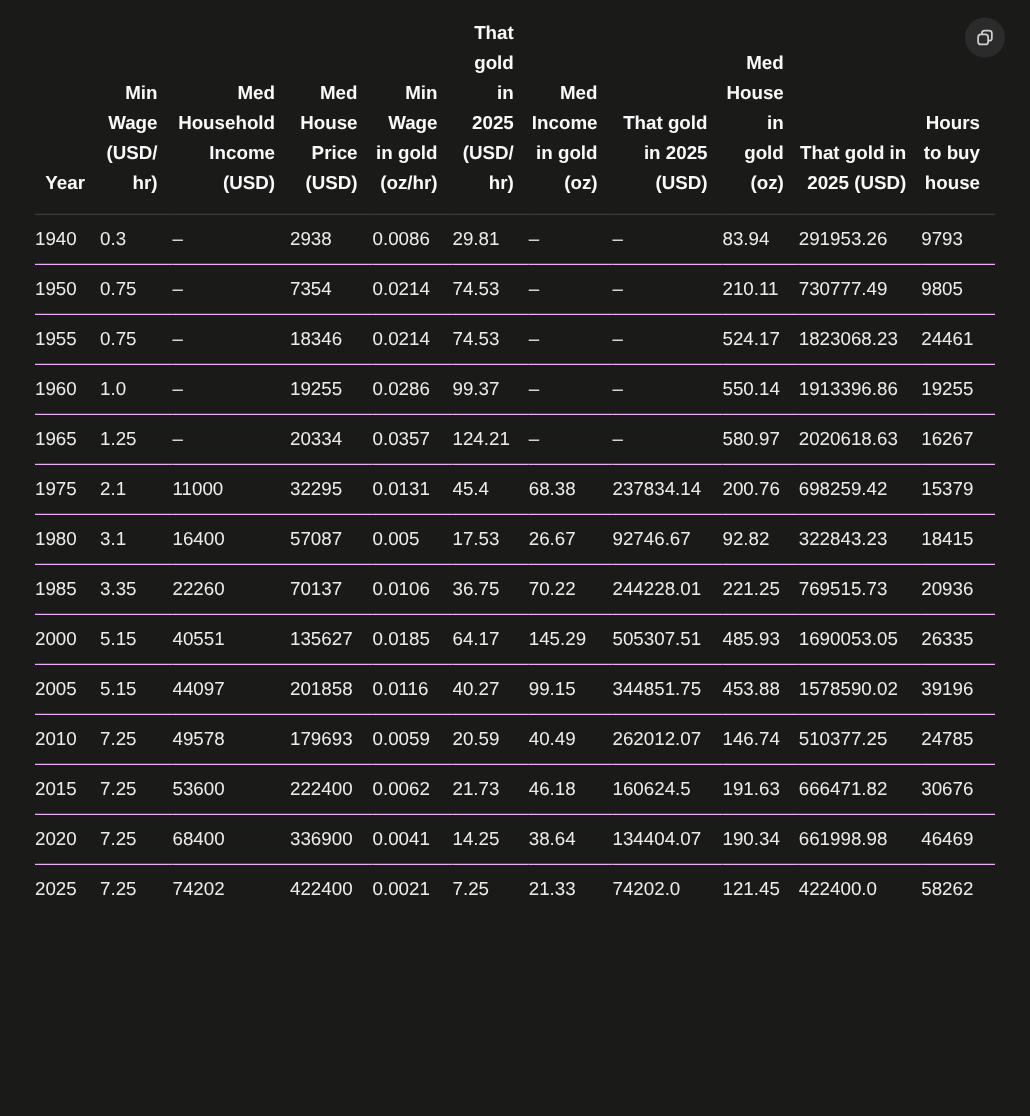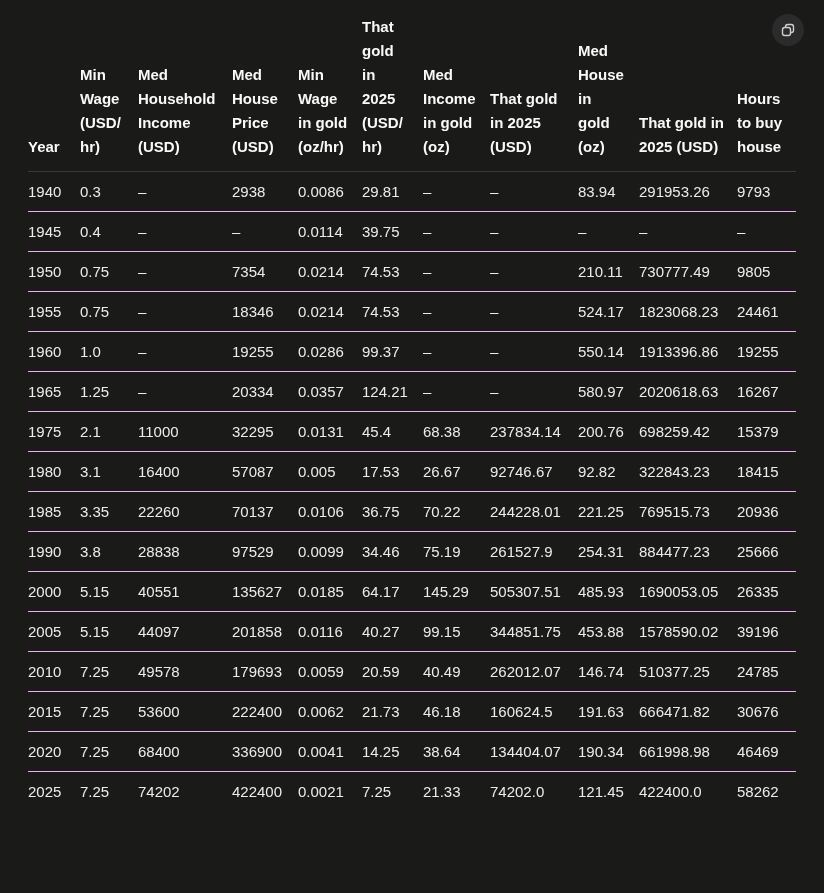--- a/index.html
+++ b/index.html
@@ -29,21 +29,21 @@
   table {
     border-collapse: collapse;
     table-layout: fixed;
     width: 768px;
     font-size: 15px;
   }
   thead tr { border-bottom: 1px solid #3a3a3a; }
   th {
     color: #fafafa;
     font-weight: 700;
-    text-align: left;
+    text-align: right;
     vertical-align: bottom;
     padding: 15px 12px 12px 0;
     line-height: 24px;
     overflow-wrap: break-word;
   }
   tbody tr:not(:last-child) { border-bottom: 1px solid #f0abfc; }
   td {
     color: #ececec;
     height: 40px;
     padding: 0 12px 0 0;
@@ -102,33 +102,20 @@
           <td>2938</td>
           <td>0.0086</td>
           <td>29.81</td>
           <td>–</td>
           <td>–</td>
           <td>83.94</td>
           <td>291953.26</td>
           <td>9793</td>
         </tr>
         <tr>
-          <td>1945</td>
-          <td>0.4</td>
-          <td>–</td>
-          <td>–</td>
-          <td>0.0114</td>
-          <td>39.75</td>
-          <td>–</td>
-          <td>–</td>
-          <td>–</td>
-          <td>–</td>
-          <td>–</td>
-        </tr>
-        <tr>
           <td>1950</td>
           <td>0.75</td>
           <td>–</td>
           <td>7354</td>
           <td>0.0214</td>
           <td>74.53</td>
           <td>–</td>
           <td>–</td>
           <td>210.11</td>
           <td>730777.49</td>
@@ -206,33 +193,20 @@
           <td>70137</td>
           <td>0.0106</td>
           <td>36.75</td>
           <td>70.22</td>
           <td>244228.01</td>
           <td>221.25</td>
           <td>769515.73</td>
           <td>20936</td>
         </tr>
         <tr>
-          <td>1990</td>
-          <td>3.8</td>
-          <td>28838</td>
-          <td>97529</td>
-          <td>0.0099</td>
-          <td>34.46</td>
-          <td>75.19</td>
-          <td>261527.9</td>
-          <td>254.31</td>
-          <td>884477.23</td>
-          <td>25666</td>
-        </tr>
-        <tr>
           <td>2000</td>
           <td>5.15</td>
           <td>40551</td>
           <td>135627</td>
           <td>0.0185</td>
           <td>64.17</td>
           <td>145.29</td>
           <td>505307.51</td>
           <td>485.93</td>
           <td>1690053.05</td>

